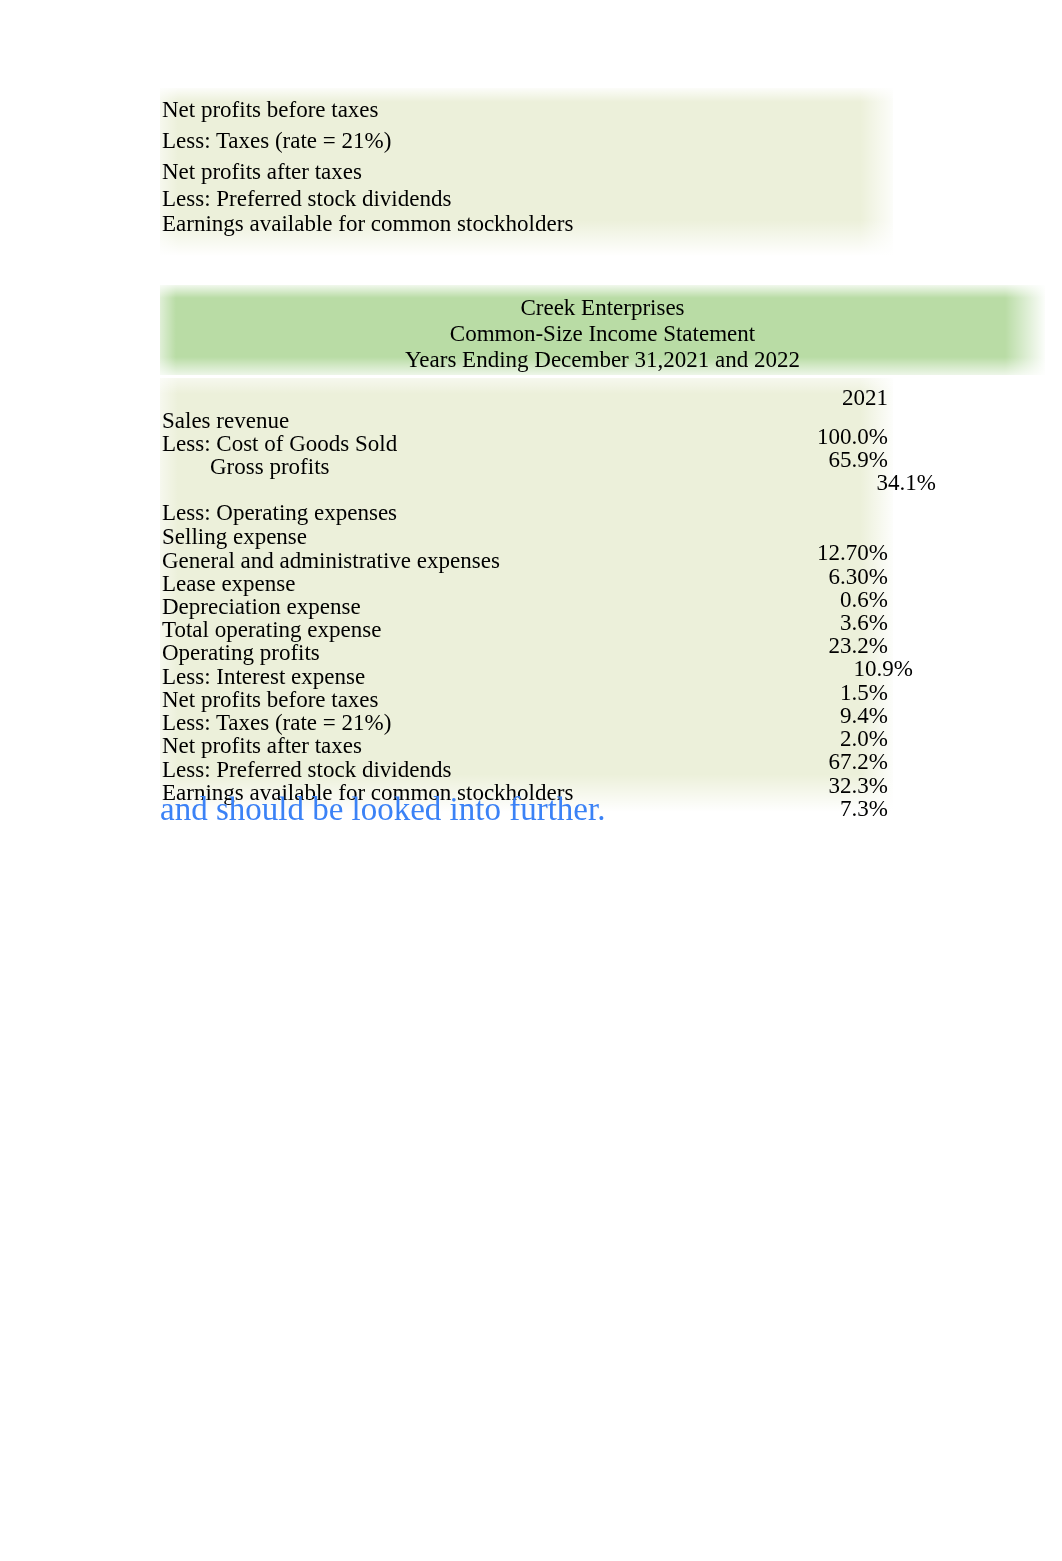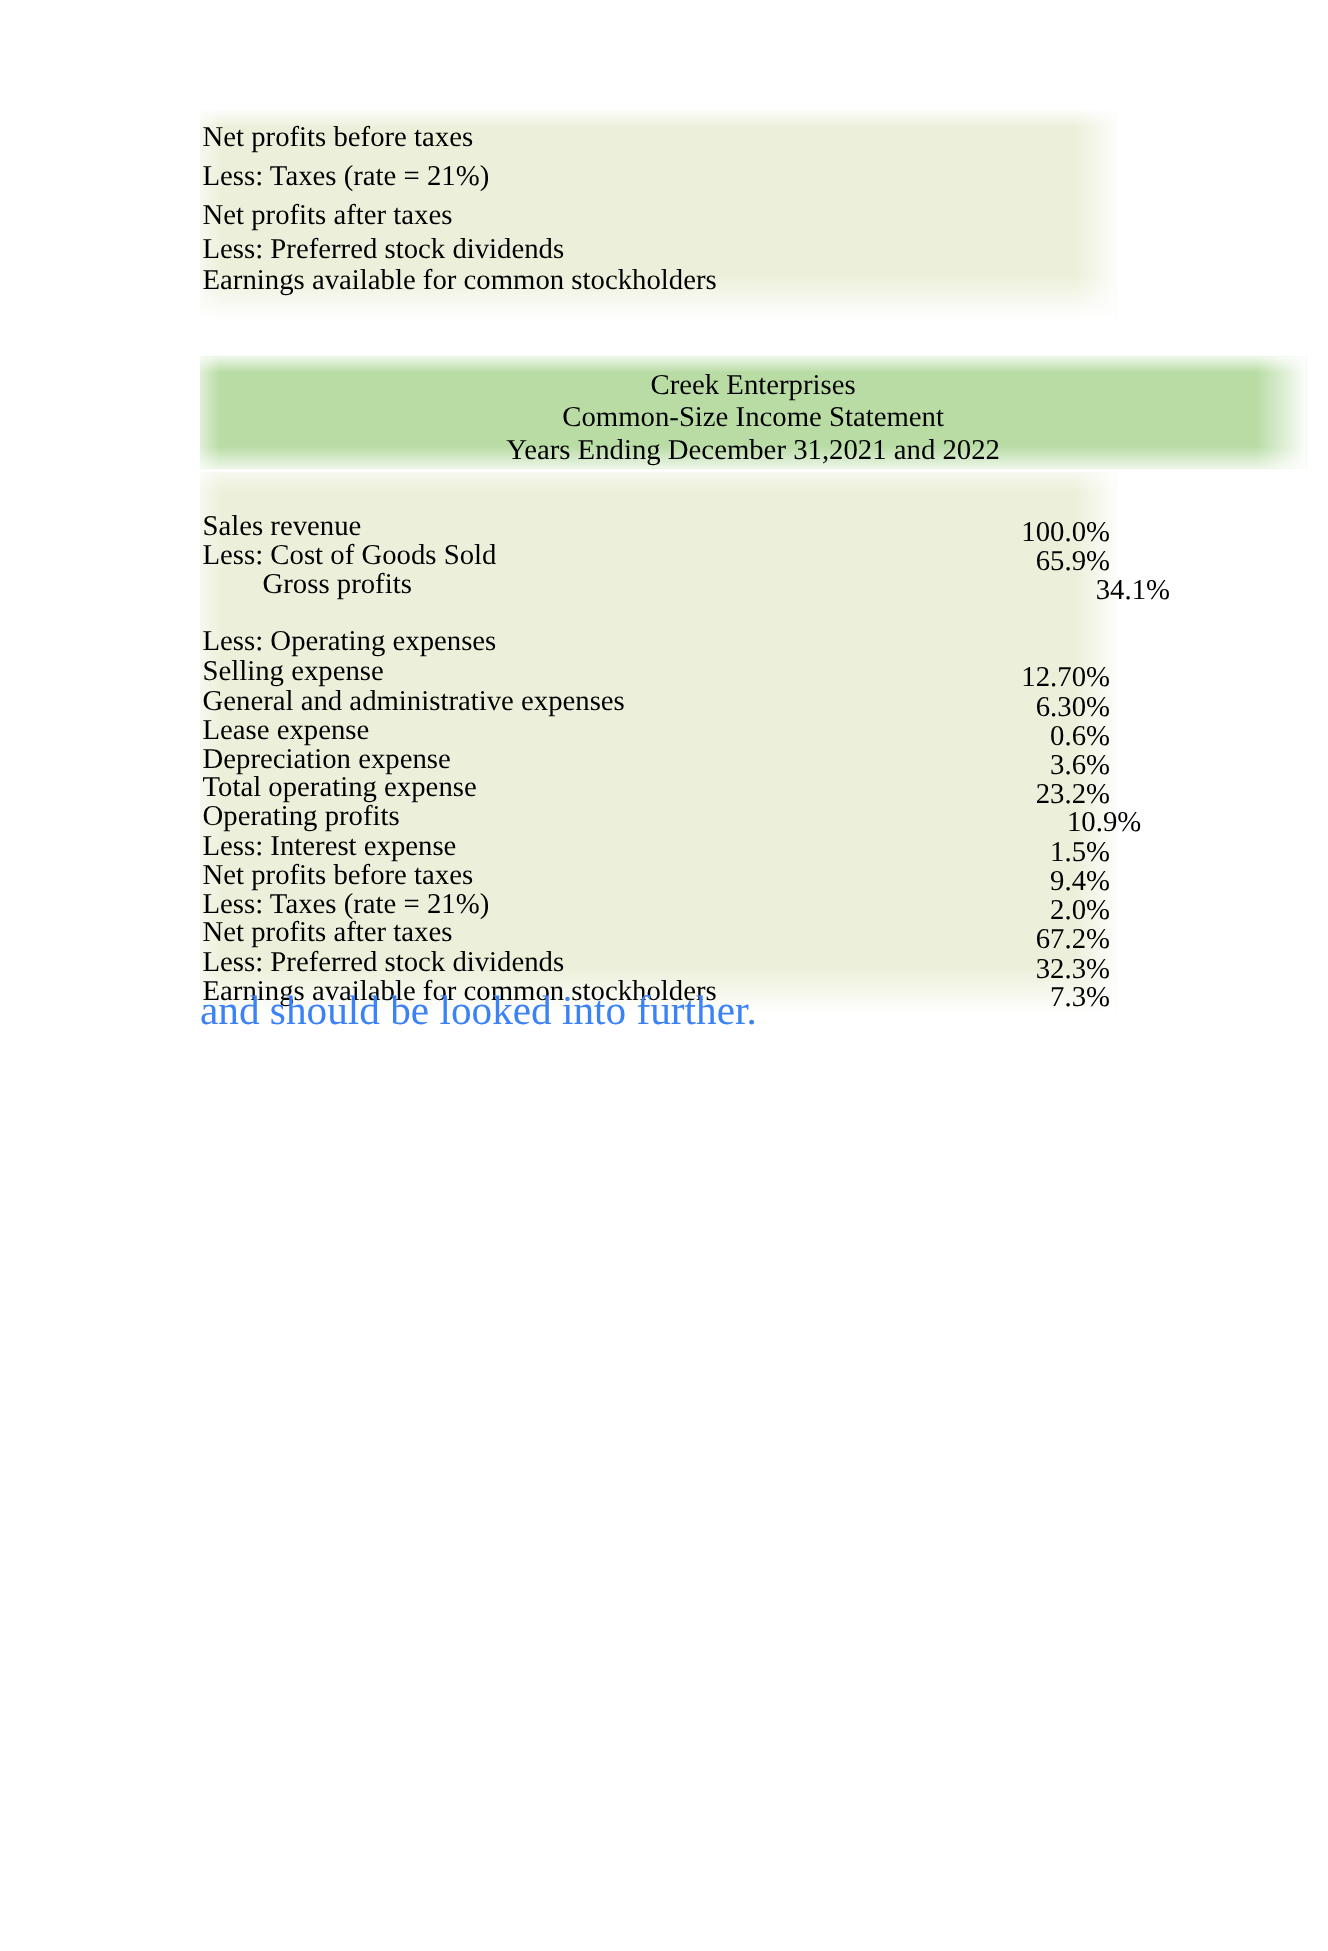--- a/index.html
+++ b/index.html
@@ -104,21 +104,21 @@
     white-space: nowrap;
   }
   #statement-body .srow .label {
     position: absolute;
     left: 2px;
     top: 0;
   }
   #statement-body .srow .value {
     position: absolute;
     right: 5px;
-    top: 5px;
+    top: 16px;
     text-align: left;
   }
   #statement-body .colhead {
     position: absolute;
     left: 0;
     width: 733px;
     height: 23px;
     font-size: 23px;
     line-height: 23px;
     text-align: right;
@@ -149,20 +149,21 @@
 </div>
 
 <div id="statement-title-band">
   <div class="tline" style="top:11px;">Creek Enterprises</div>
   <div class="tline" style="top:37px;">Common-Size Income Statement</div>
   <div class="tline" style="top:63px;">Years Ending December 31,2021 and 2022</div>
 </div>
 
 <div id="statement-body">
 
+  <div class="colhead" style="top:8px;">2021</div>
 
   <div class="srow" style="top:31px;font-family:Liberation Serif, serif;">
     <span class="label">Sales revenue</span>
     <span class="value">100.0%</span>
   </div>
   <div class="srow" style="top:54px;">
     <span class="label">Less: Cost of Goods Sold</span>
     <span class="value">65.9%</span>
   </div>
   <div class="srow" style="top:77px;margin-left:48px;">

